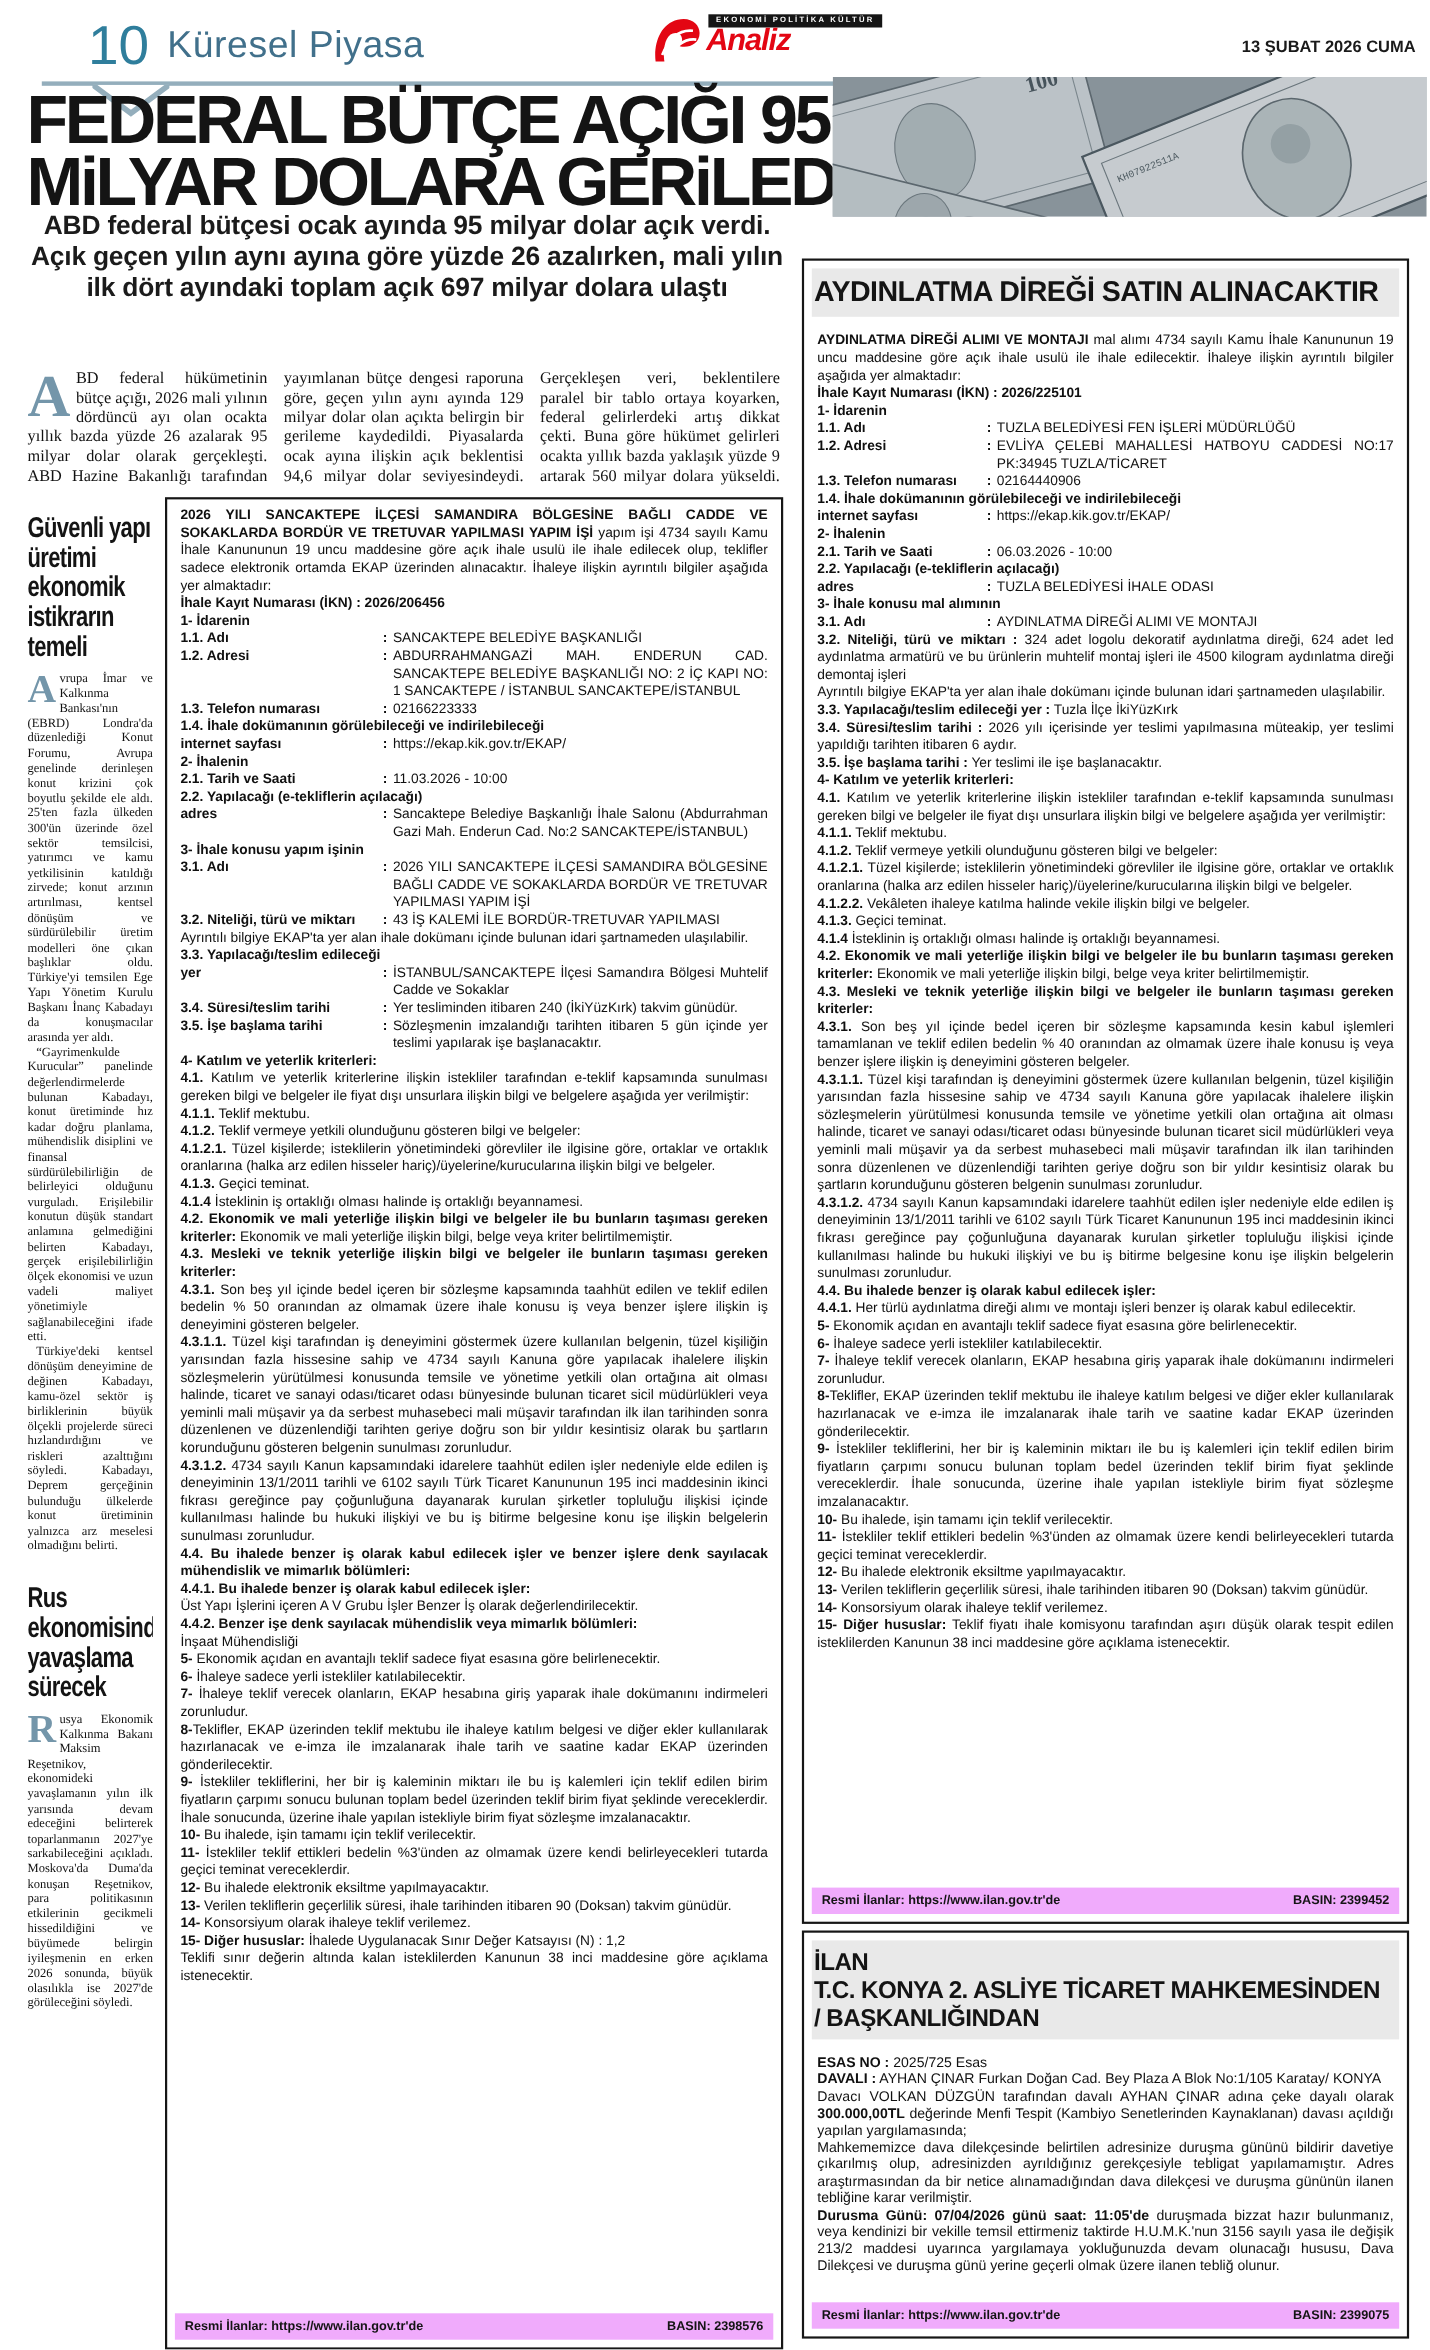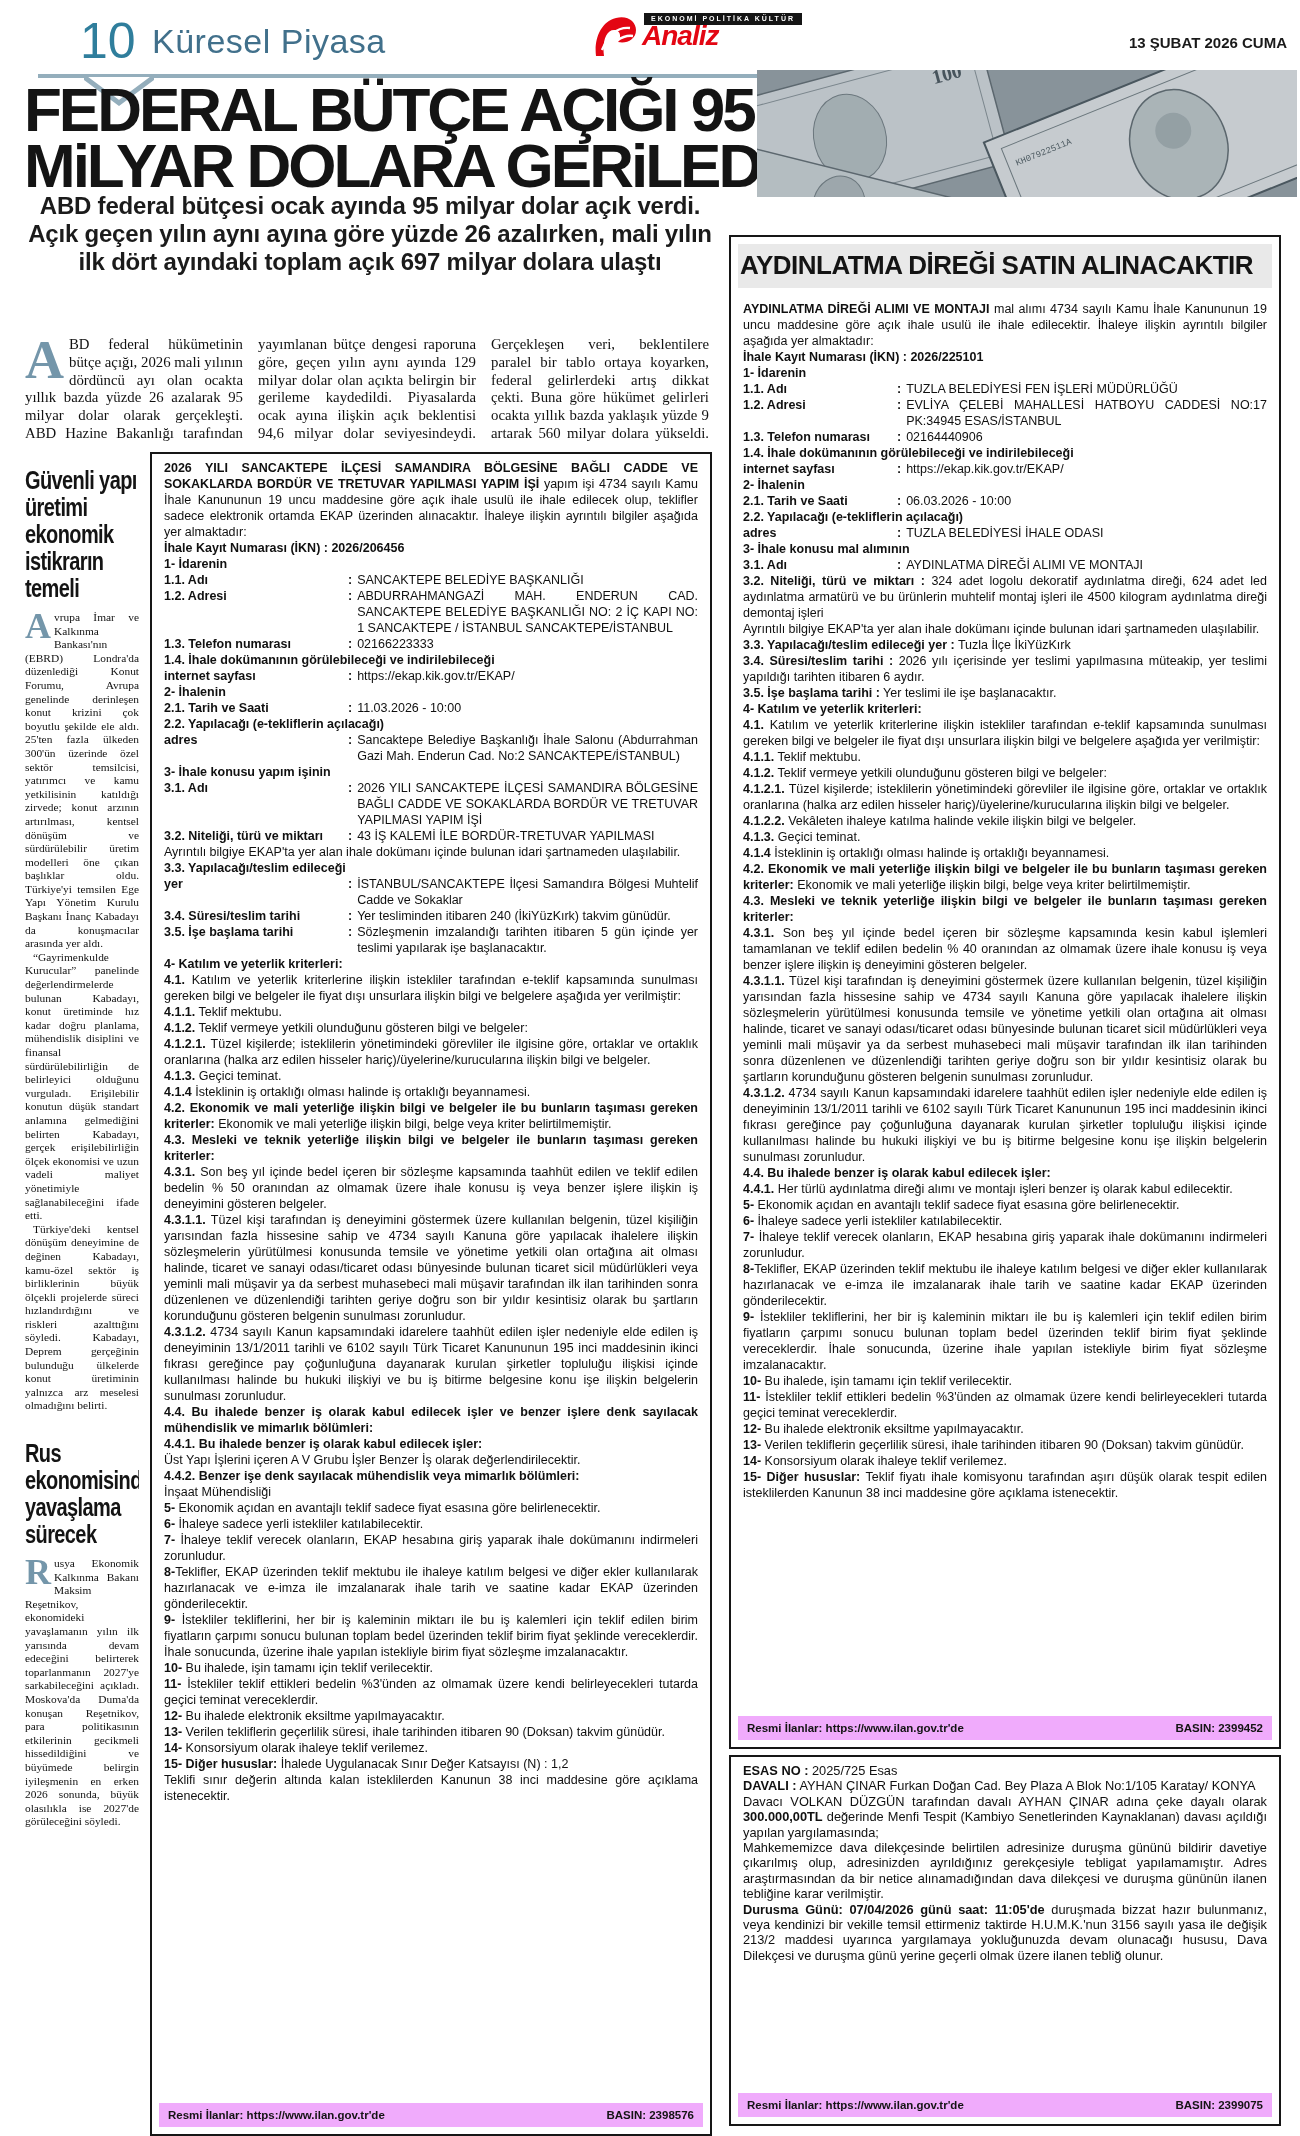--- a/index.html
+++ b/index.html
@@ -263,21 +263,21 @@
       <div class="nl"><b>İhale Kayıt Numarası (İKN) : 2026/225101</b></div>
       <div class="nl"><b>1- İdarenin</b></div>
       <div class="nl lv">
         <span class="l">1.1. Adı</span>
         <span class="c">:</span>
         <span class="v">TUZLA BELEDİYESİ FEN İŞLERİ MÜDÜRLÜĞÜ</span>
       </div>
       <div class="nl lv">
         <span class="l">1.2. Adresi</span>
         <span class="c">:</span>
-        <span class="v">EVLİYA ÇELEBİ MAHALLESİ HATBOYU CADDESİ NO:17 PK:34945 ESAS/İSTANBUL</span>
+        <span class="v">EVLİYA ÇELEBİ MAHALLESİ HATBOYU CADDESİ NO:17 PK:34945 TUZLA/TİCARET</span>
       </div>
       <div class="nl lv">
         <span class="l">1.3. Telefon numarası</span>
         <span class="c">:</span>
         <span class="v">02164440906</span>
       </div>
       <div class="nl"><b>1.4. İhale dokümanının görülebileceği ve indirilebileceği</b></div>
       <div class="nl lv">
         <span class="l">internet sayfası</span>
         <span class="c">:</span>
@@ -333,20 +333,25 @@
       <div class="nl"><b>14-</b><span> Konsorsiyum olarak ihaleye teklif verilemez.</span></div>
       <div class="nl"><b>15- Diğer hususlar:</b><span> Teklif fiyatı ihale komisyonu tarafından aşırı düşük olarak tespit edilen isteklilerden Kanunun 38 inci maddesine göre açıklama istenecektir.</span></div>
     </div>
   <div class="nfooter">
     <span>Resmi İlanlar: https://www.ilan.gov.tr'de</span>
     <span>BASIN: 2399452</span>
   </div>
 </section>
 
 <section class="notice" id="n2">
+  <div class="ntitle">
+      <div class="ttl">İLAN</div>
+      <div class="ttl">T.C. KONYA 2. ASLİYE TİCARET MAHKEMESİNDEN</div>
+      <div class="ttl">/ BAŞKANLIĞINDAN</div>
+    </div>
   <div class="nbody">
       <div class="nl"><b>ESAS NO :</b><span> 2025/725 Esas</span></div>
       <div class="nl"><b>DAVALI :</b><span> AYHAN ÇINAR Furkan Doğan Cad. Bey Plaza A Blok No:1/105 Karatay/ KONYA</span></div>
       <div class="nl"><span>Davacı VOLKAN DÜZGÜN tarafından davalı AYHAN ÇINAR adına çeke dayalı olarak </span><b>300.000,00TL</b><span> değerinde Menfi Tespit (Kambiyo Senetlerinden Kaynaklanan) davası açıldığı yapılan yargılamasında;</span></div>
       <div class="nl"><span>Mahkememizce dava dilekçesinde belirtilen adresinize duruşma gününü bildirir davetiye çıkarılmış olup, adresinizden ayrıldığınız gerekçesiyle tebligat yapılamamıştır. Adres araştırmasından da bir netice alınamadığından dava dilekçesi ve duruşma gününün ilanen tebliğine karar verilmiştir.</span></div>
       <div class="nl"><b>Durusma Günü: 07/04/2026 günü saat: 11:05'de</b><span> duruşmada bizzat hazır bulunmanız, veya kendinizi bir vekille temsil ettirmeniz taktirde H.U.M.K.'nun 3156 sayılı yasa ile değişik 213/2 maddesi uyarınca yargılamaya yokluğunuzda devam olunacağı hususu, Dava Dilekçesi ve duruşma günü yerine geçerli olmak üzere ilanen tebliğ olunur.</span></div>
     </div>
   <div class="nfooter">
     <span>Resmi İlanlar: https://www.ilan.gov.tr'de</span>
     <span>BASIN: 2399075</span>

